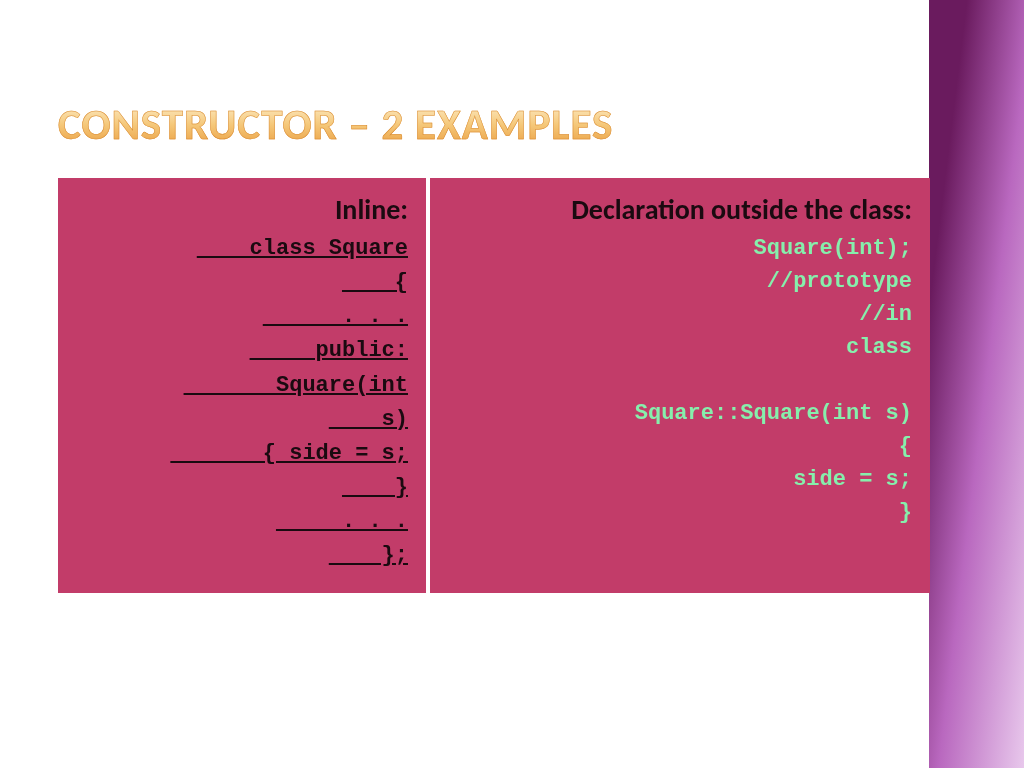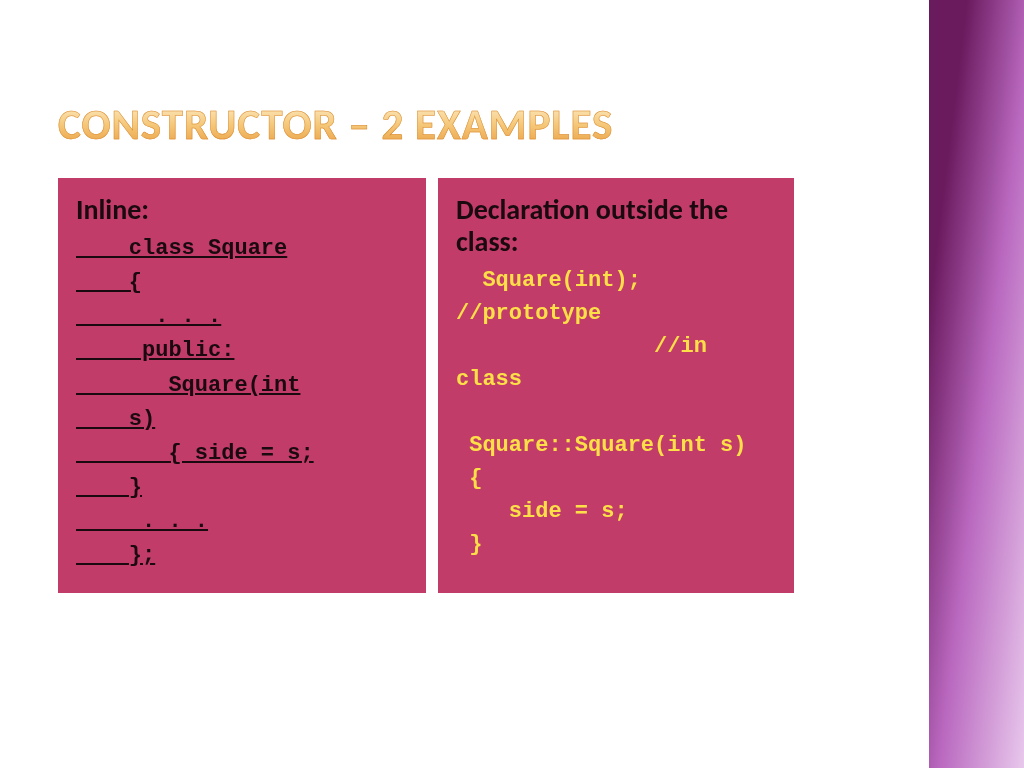--- a/index.html
+++ b/index.html
@@ -29,29 +29,30 @@
     -webkit-background-clip: text;
     background-clip: text;
     color: transparent;
     -webkit-text-stroke: 0.5px #d98a30;
   }
   .content-row {
     position: absolute;
     top: 178px;
     left: 58px;
     display: flex;
-    gap: 12px;
+    gap: 4px;
+    text-align: right;
   }
   .box {
     background: #c23c69;
     width: 368px;
     padding: 16px 18px 20px 18px;
     color: #1a0a10;
   }
-  .box-right { width: 356px; }
+  .box-right { width: 500px; }
   .box-heading {
     font-size: 28px;
     font-weight: 700;
     color: #1a0a10;
     margin-bottom: 6px;
     line-height: 1.15;
   }
   .code {
     font-family: "Courier New", monospace;
     font-size: 22px;
@@ -60,21 +61,21 @@
     line-height: 1.55;
     color: #1a0a10;
     text-decoration: underline;
   }
   .code-right {
     font-family: "Courier New", monospace;
     font-size: 22px;
     font-weight: bold;
     white-space: pre;
     line-height: 1.5;
-    color: #fde047;
+    color: #86efac;
   }
 </style>
 </head>
 <body>
 
 <div class="slide">
   <div class="side-stripe"></div>
 
   <div class="title">CONSTRUCTOR – 2 EXAMPLES</div>
 

